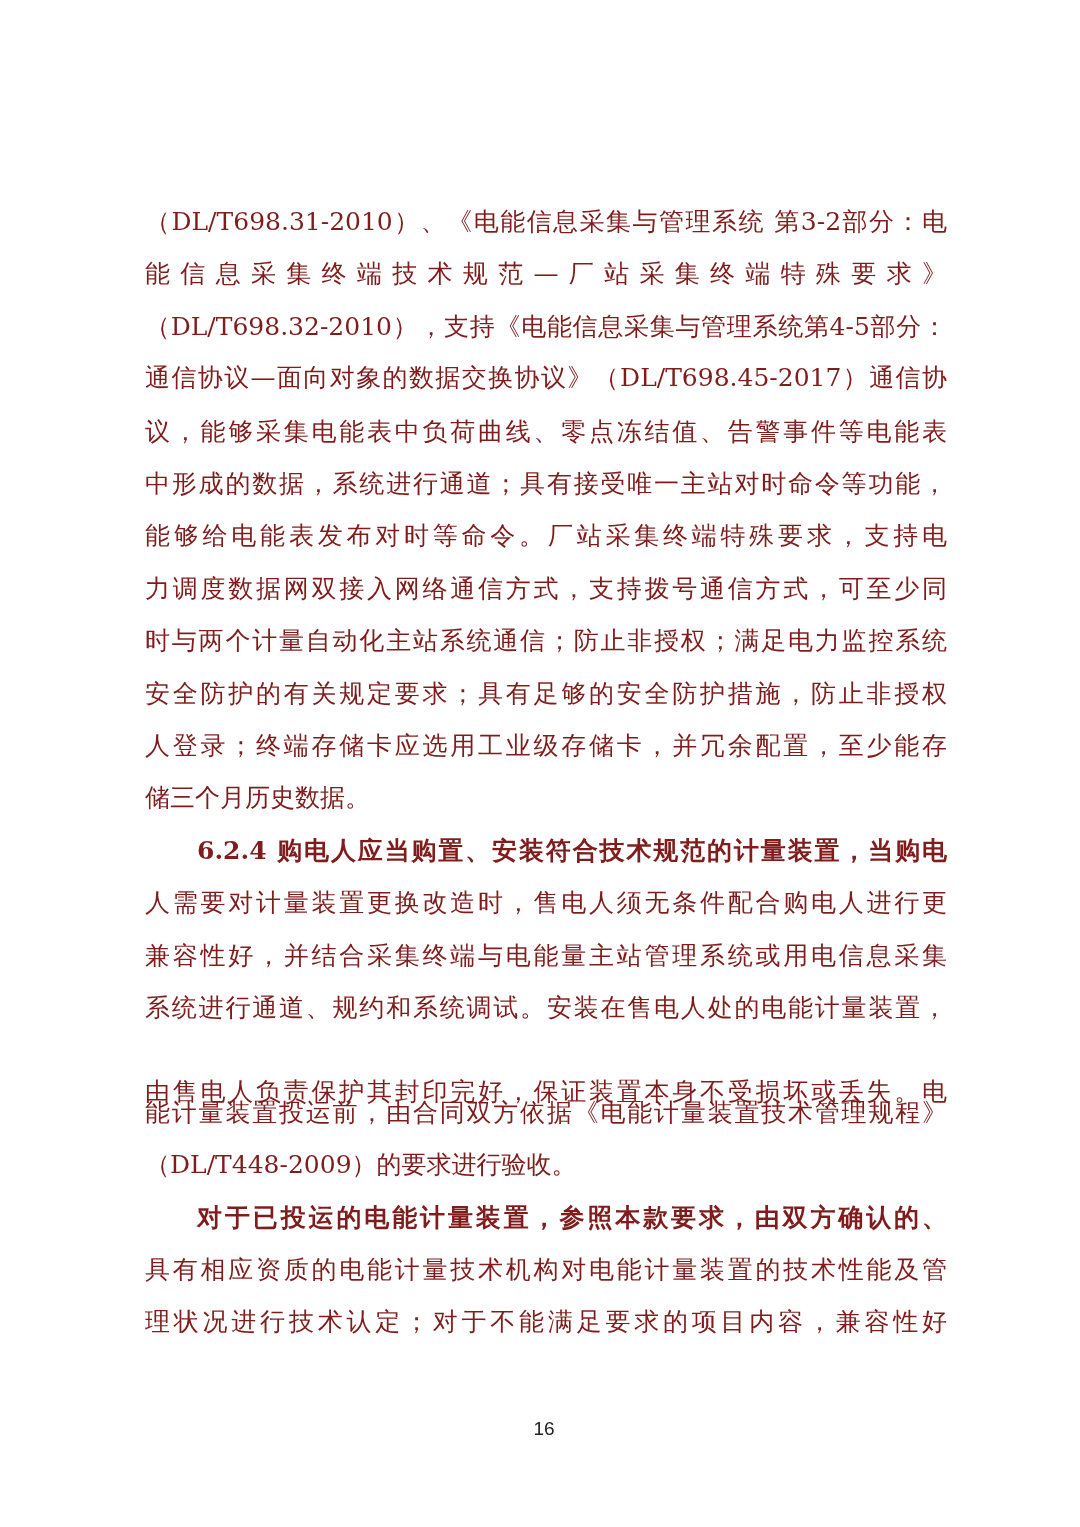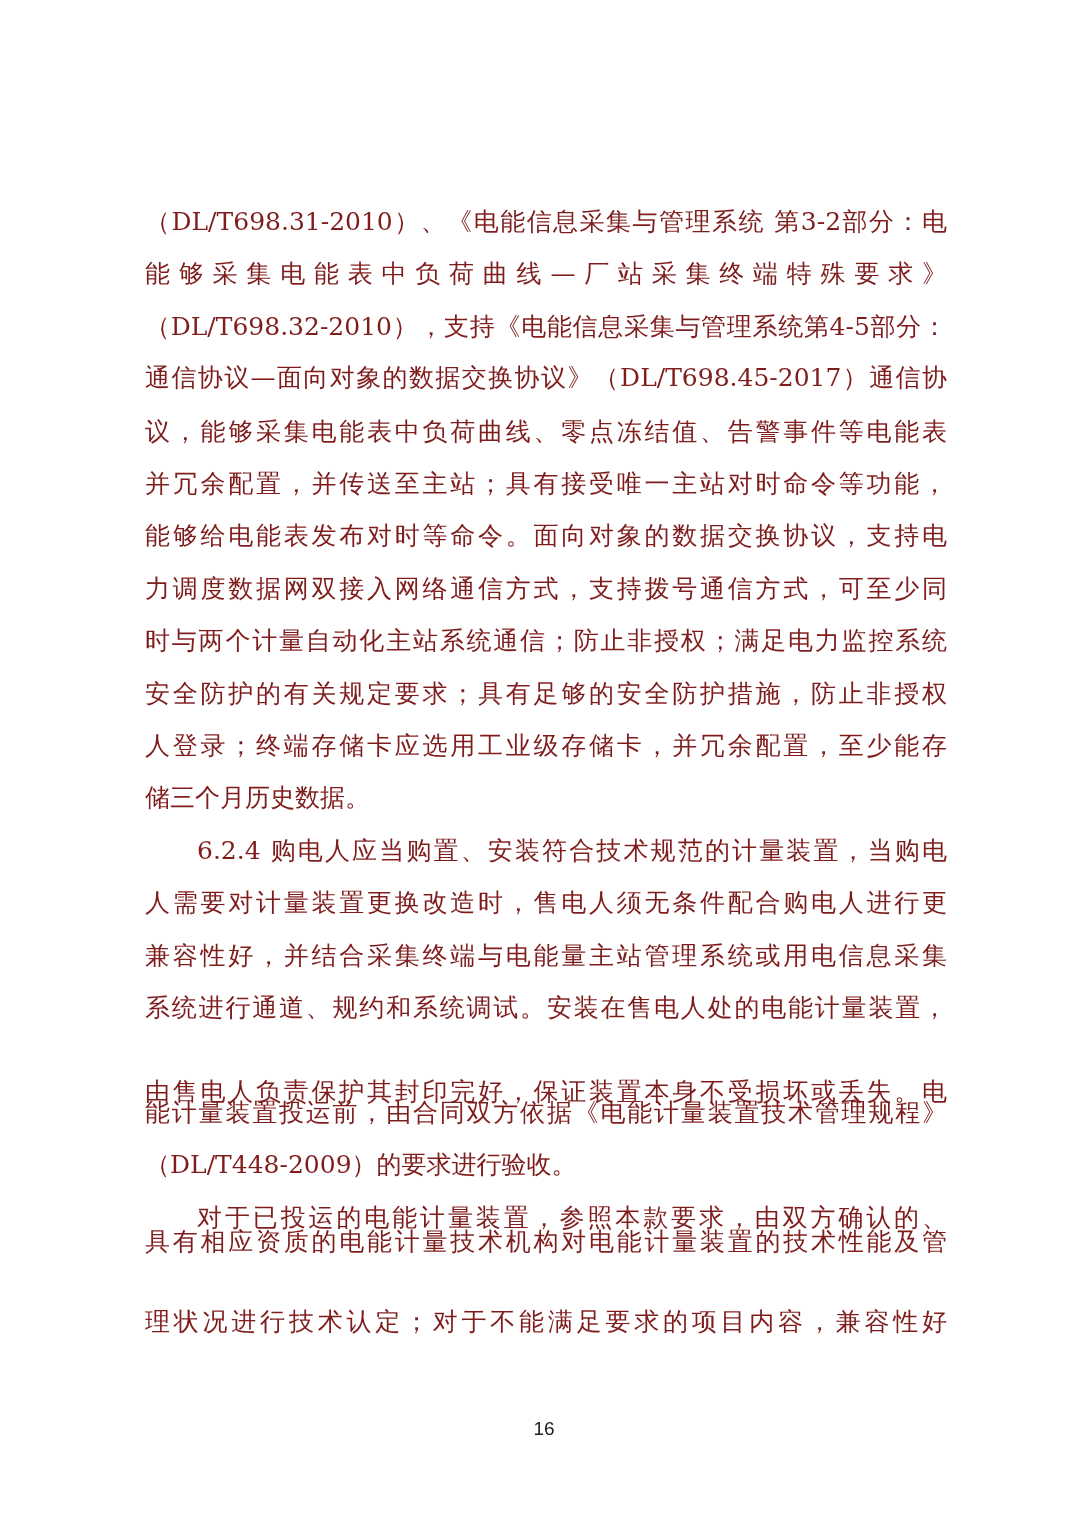--- a/index.html
+++ b/index.html
@@ -38,20 +38,21 @@
       white-space: nowrap;
       color: #7f1d1d;
     }
     .line.justify {
       width: 802px;
       text-align: justify;
       text-align-last: justify;
     }
     .line.indent {
       left: 52px;
+      font-weight: bold;
     }
     .line.indent.justify {
       width: 750px;
     }
     .page-number {
       position: absolute;
       left: 0;
       width: 1088px;
       top: 1418px;
       text-align: center;
@@ -59,37 +60,37 @@
       font-size: 19px;
       color: #222222;
     }
   </style>
 </head>
 <body>
 
 <div class="page">
   <div class="body-text">
     <div class="line justify" style="top:0px">（DL/T698.31-2010）、《电能信息采集与管理系统 第3-2部分：电</div>
-    <div class="line justify" style="top:52.4px">能够采集电能表中负荷曲线—厂站采集终端特殊要求》</div>
+    <div class="line justify" style="top:52.4px">能信息采集终端技术规范—厂站采集终端特殊要求》</div>
     <div class="line justify" style="top:104.8px">（DL/T698.32-2010），支持《电能信息采集与管理系统第4-5部分：</div>
     <div class="line justify" style="top:156px">通信协议—面向对象的数据交换协议》（DL/T698.45-2017）通信协</div>
     <div class="line justify" style="top:209.6px">议，能够采集电能表中负荷曲线、零点冻结值、告警事件等电能表</div>
-    <div class="line justify" style="top:262px">并冗余配置，并传送至主站；具有接受唯一主站对时命令等功能，</div>
-    <div class="line justify" style="top:314.4px">能够给电能表发布对时等命令。面向对象的数据交换协议，支持电</div>
+    <div class="line justify" style="top:262px">中形成的数据，系统进行通道；具有接受唯一主站对时命令等功能，</div>
+    <div class="line justify" style="top:314.4px">能够给电能表发布对时等命令。厂站采集终端特殊要求，支持电</div>
     <div class="line justify" style="top:366.8px">力调度数据网双接入网络通信方式，支持拨号通信方式，可至少同</div>
     <div class="line justify" style="top:419.2px">时与两个计量自动化主站系统通信；防止非授权；满足电力监控系统</div>
     <div class="line justify" style="top:471.6px">安全防护的有关规定要求；具有足够的安全防护措施，防止非授权</div>
     <div class="line justify" style="top:524px">人登录；终端存储卡应选用工业级存储卡，并冗余配置，至少能存</div>
     <div class="line" style="top:576.4px">储三个月历史数据。</div>
     <div class="line indent justify" style="top:628.8px">6.2.4 购电人应当购置、安装符合技术规范的计量装置，当购电</div>
     <div class="line justify" style="top:681.2px">人需要对计量装置更换改造时，售电人须无条件配合购电人进行更</div>
     <div class="line justify" style="top:733.6px">兼容性好，并结合采集终端与电能量主站管理系统或用电信息采集</div>
     <div class="line justify" style="top:786px">系统进行通道、规约和系统调试。安装在售电人处的电能计量装置，</div>
     <div class="line justify" style="top:870px">由售电人负责保护其封印完好，保证装置本身不受损坏或丢失。电</div>
     <div class="line justify" style="top:890.8px">能计量装置投运前，由合同双方依据《电能计量装置技术管理规程》</div>
     <div class="line" style="top:943.2px">（DL/T448-2009）的要求进行验收。</div>
     <div class="line indent justify" style="top:995.6px">对于已投运的电能计量装置，参照本款要求，由双方确认的、</div>
-    <div class="line justify" style="top:1020px">具有相应资质的电能计量技术机构对电能计量装置的技术性能及管</div>
+    <div class="line justify" style="top:1048px">具有相应资质的电能计量技术机构对电能计量装置的技术性能及管</div>
     <div class="line justify" style="top:1100.4px">理状况进行技术认定；对于不能满足要求的项目内容，兼容性好</div>
   </div>
 
   <div class="page-number">16</div>
 </div>
 
 </body></html>

